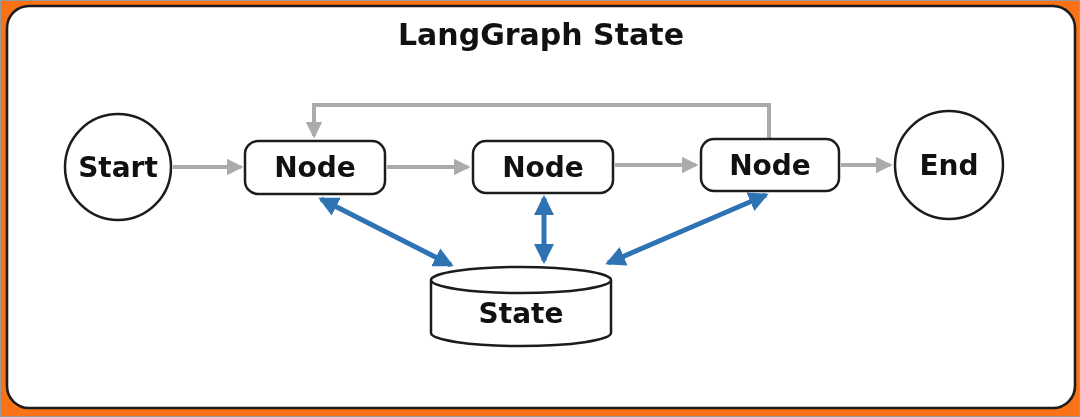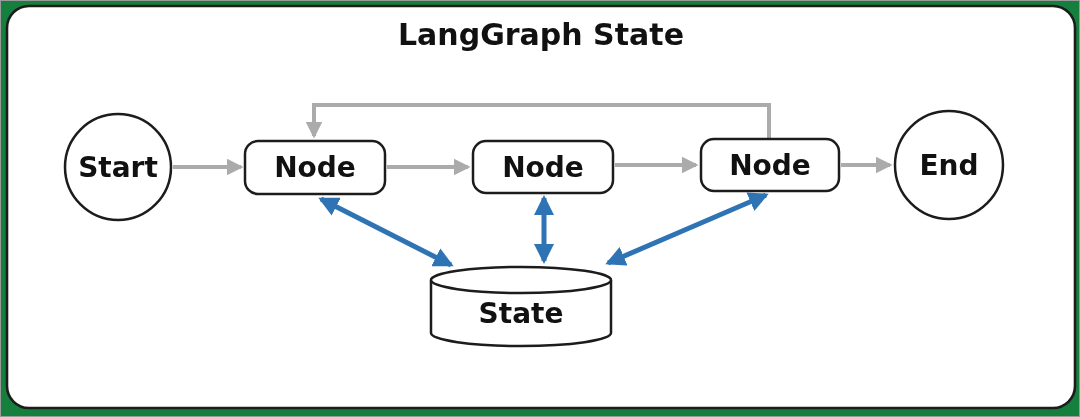--- a/index.html
+++ b/index.html
@@ -5,21 +5,21 @@
   html, body {
     margin: 0;
     padding: 0;
     background: #f4f4f4;
     font-family: "DejaVu Sans", "Liberation Sans", sans-serif;
   }
   .stage {
     position: relative;
     width: 1080px;
     height: 417px;
-    background: #15803d;
+    background: #f97316;
     border: 1px solid #9a9a9a;
     box-sizing: border-box;
     overflow: hidden;
   }
   svg { display: block; }
   .shape {
     fill: #ffffff;
     stroke: #1c1c1c;
     stroke-width: 2.5;
   }

